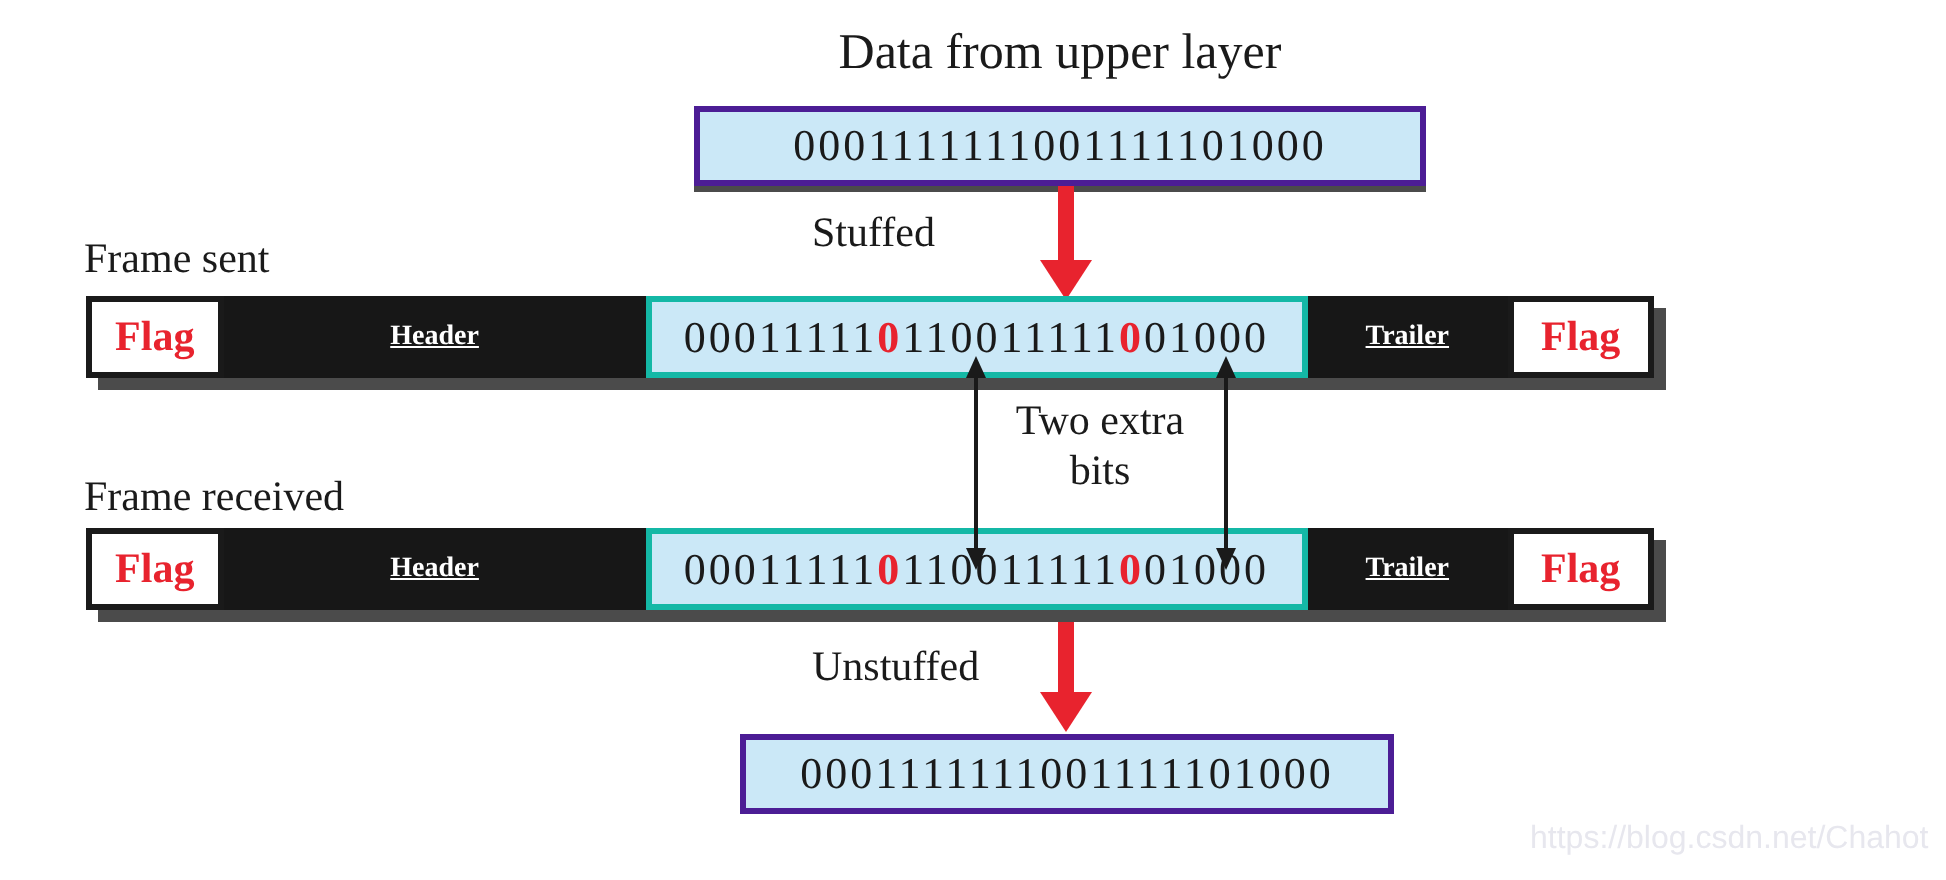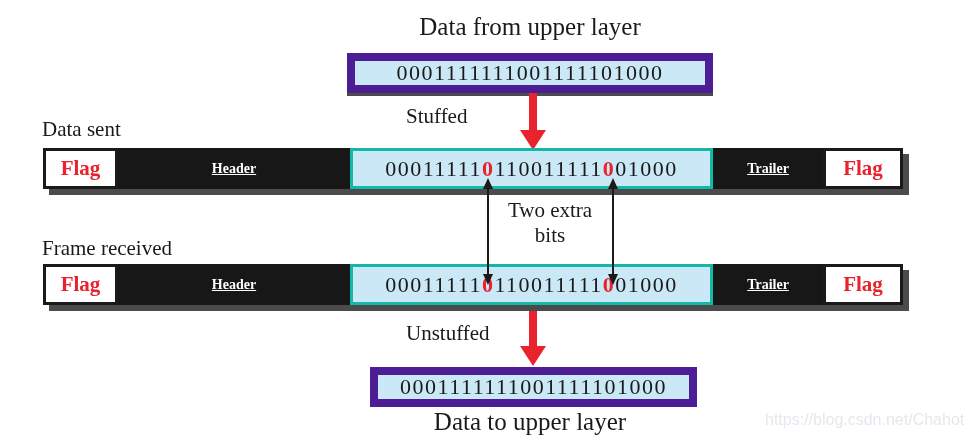--- a/index.html
+++ b/index.html
@@ -20,30 +20,30 @@
   .side-label { font-size: 21px; white-space: nowrap; }
   .arrow-label { font-size: 21px; white-space: nowrap; }
   .note {
     font-size: 21px; text-align: center; line-height: 25px; white-space: nowrap;
   }
 
   
   .data-box {
     box-sizing: border-box;
     background: #cbe8f7;
-    border: 8px solid #4c1d95;
+    border: 3px solid #4c1d95;
     display: flex; align-items: center; justify-content: center;
     font-size: 22px; letter-spacing: 1.5px; white-space: nowrap;
   }
   .top-shadow { box-shadow: 0 3px 0 #4b4b4b; }
 
   
   .frame {
     box-sizing: border-box;
-    left: 43px; width: 860px; height: 41px;
+    left: 43px; width: 784px; height: 41px;
     display: flex;
     background: #bef264;
     box-shadow: 6px 6px 0 #4b4b4b;
     z-index: 1;
   }
   .cell {
     box-sizing: border-box;
     display: flex; align-items: center; justify-content: center;
     height: 41px; white-space: nowrap;
   }
@@ -106,21 +106,21 @@
   <div class="abs data-box top-shadow" style="left:347px; top:53px; width:366px; height:40px;">
     <span>0001111111001111101000</span>
   </div>
 
   <div class="abs arrow-label" style="left:406px; top:104px;">Stuffed</div>
   <div class="abs red-arrow" style="left:520px; top:93px;">
     <div class="shaft" style="height:37px;"></div>
     <div class="head"></div>
   </div>
 
-  <div class="abs side-label" style="left:42px; top:117px;">Data sent</div>
+  <div class="abs side-label" style="left:42px; top:117px;">Frame sent</div>
 
   <div class="abs frame" style="top:148px;">
     <div class="cell cell-flag cell-flag-left">Flag</div>
     <div class="cell cell-black cell-header">Header</div>
     <div class="cell cell-data">
       <span>00011111</span>
         <span class="sbit">0</span>
         <span>110011111</span>
         <span class="sbit">0</span>
         <span>01000</span>
@@ -163,17 +163,16 @@
   <div class="abs arrow-label" style="left:406px; top:321px;">Unstuffed</div>
   <div class="abs red-arrow" style="left:520px; top:311px;">
     <div class="shaft" style="height:35px;"></div>
     <div class="head"></div>
   </div>
 
   <div class="abs data-box" style="left:370px; top:367px; width:327px; height:40px;">
     <span>0001111111001111101000</span>
   </div>
 
-  <div class="abs title" style="left:347px; top:408px; width:366px;">Data to upper layer</div>
 
   <div class="abs watermark" style="left:765px; top:411px;">https://blog.csdn.net/Chahot</div>
 
 </div>
 
 </body></html>

